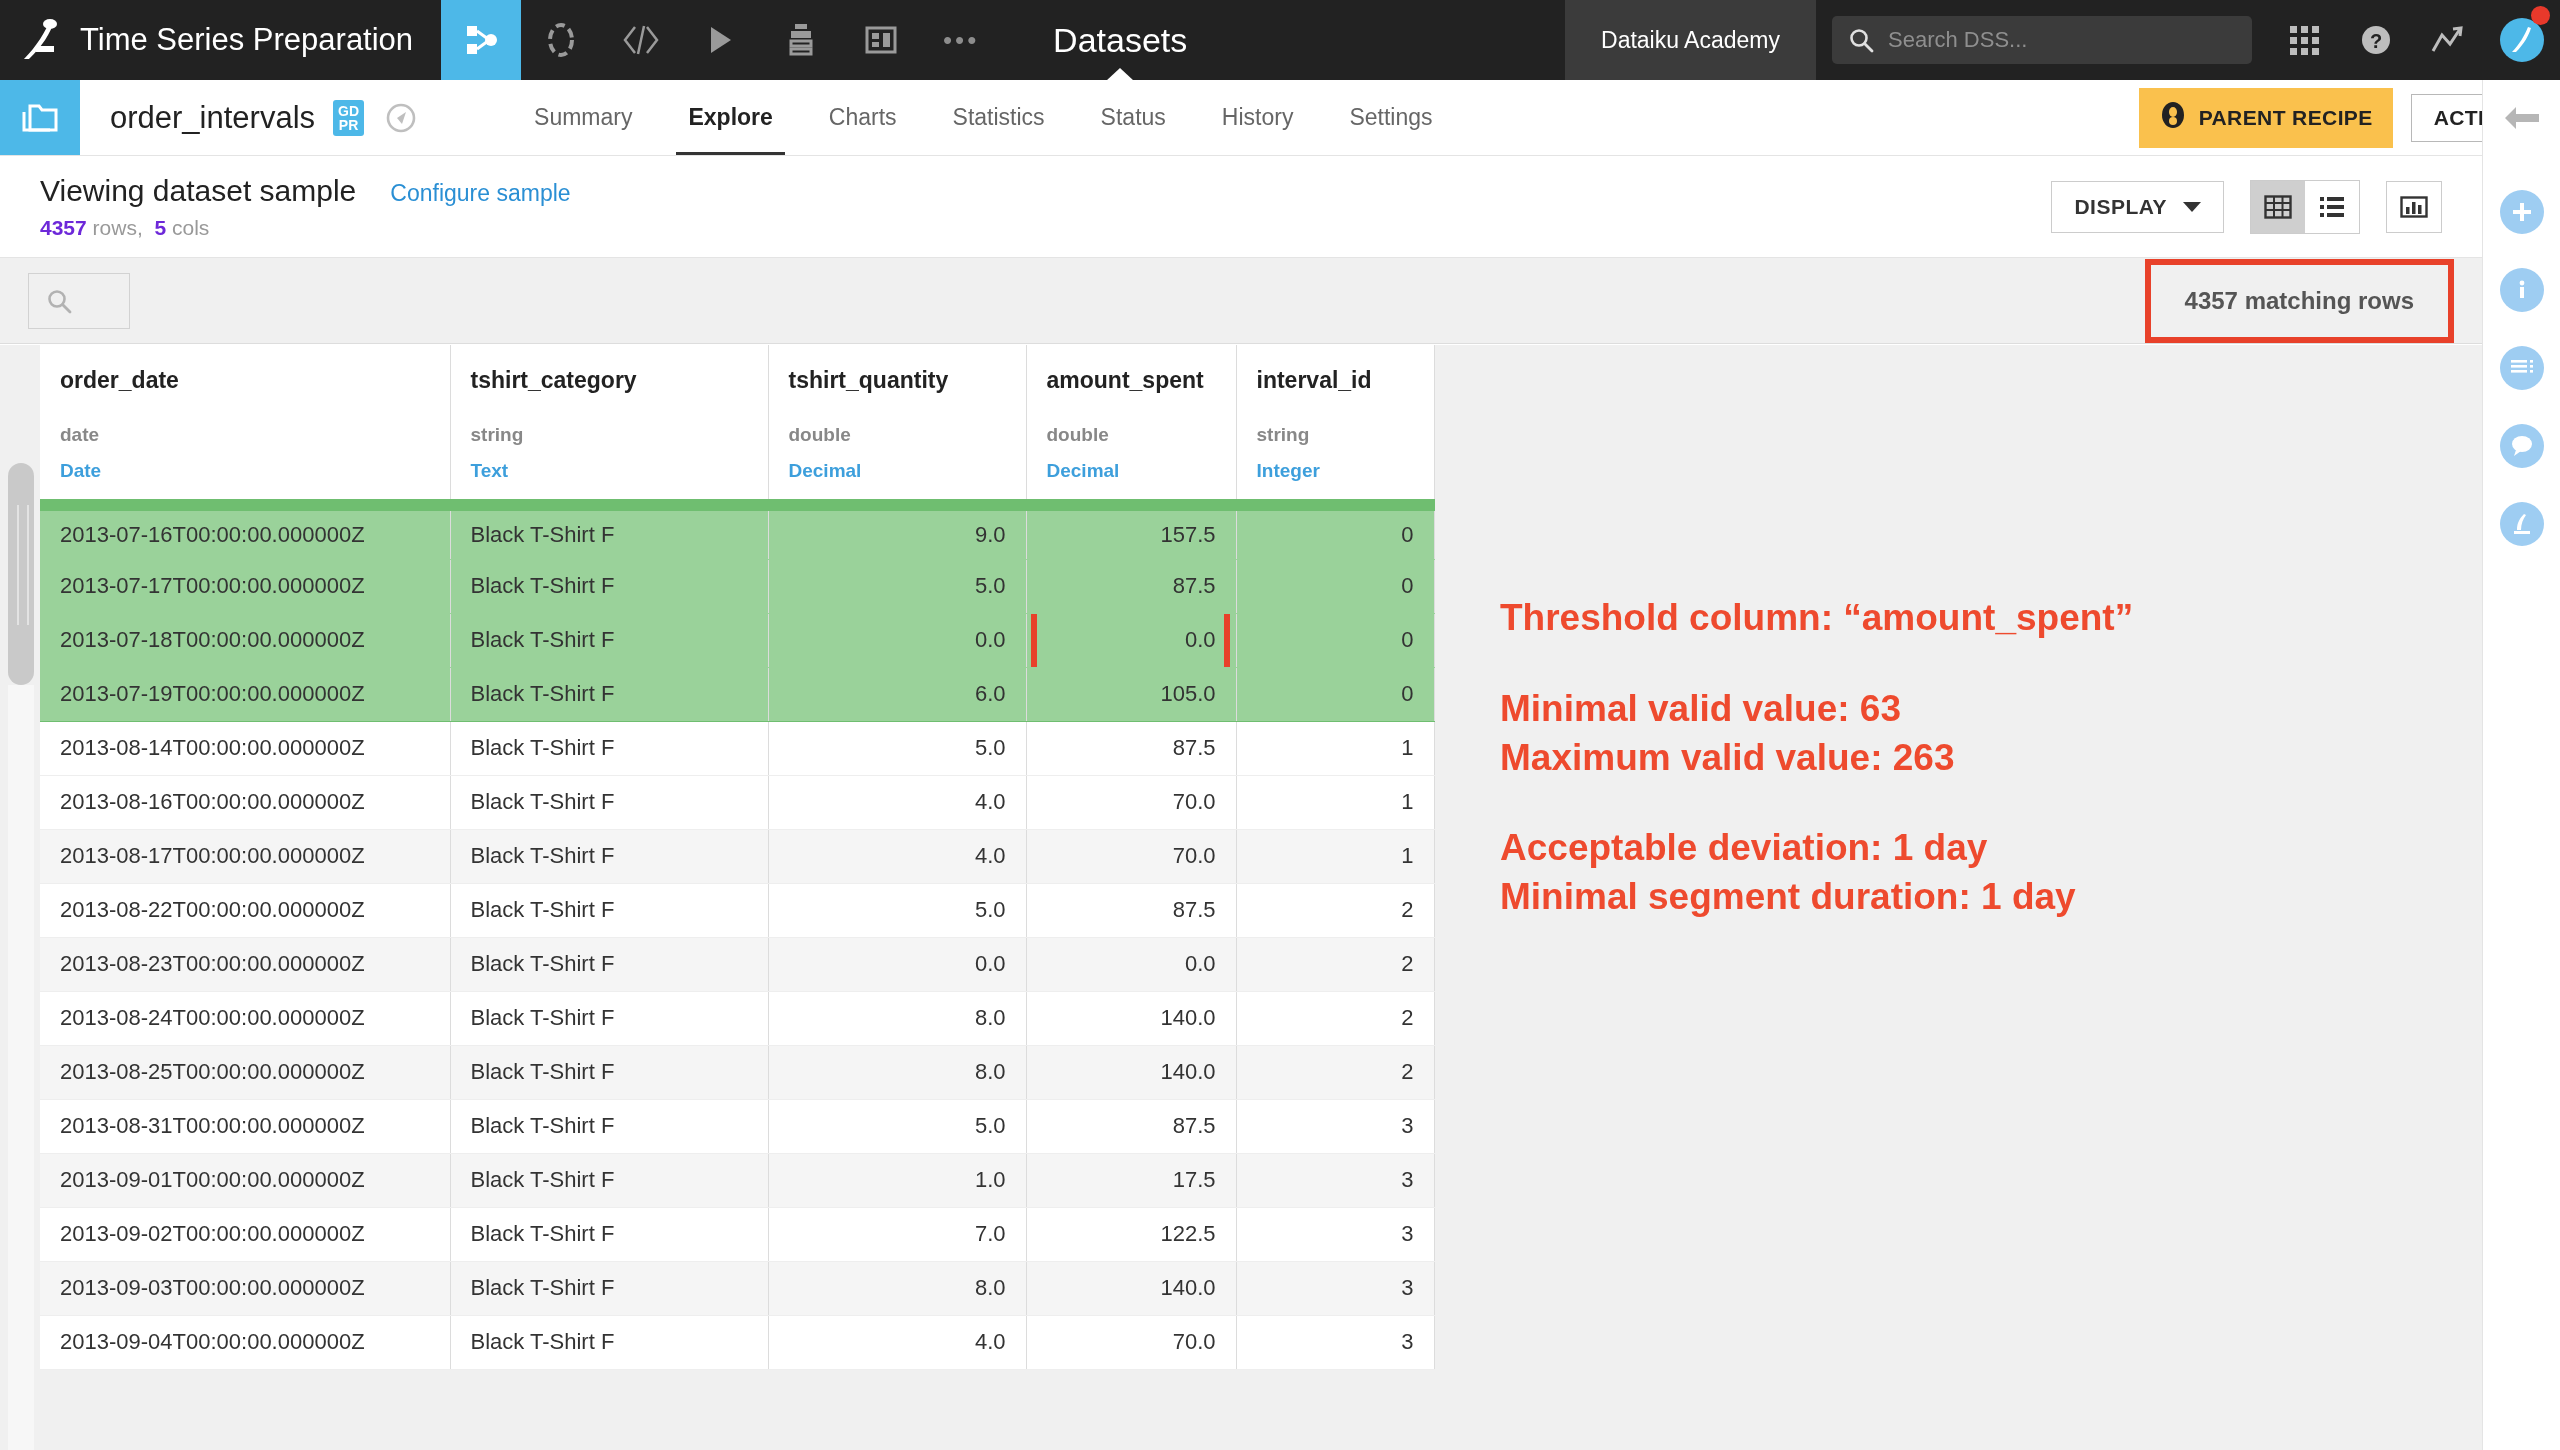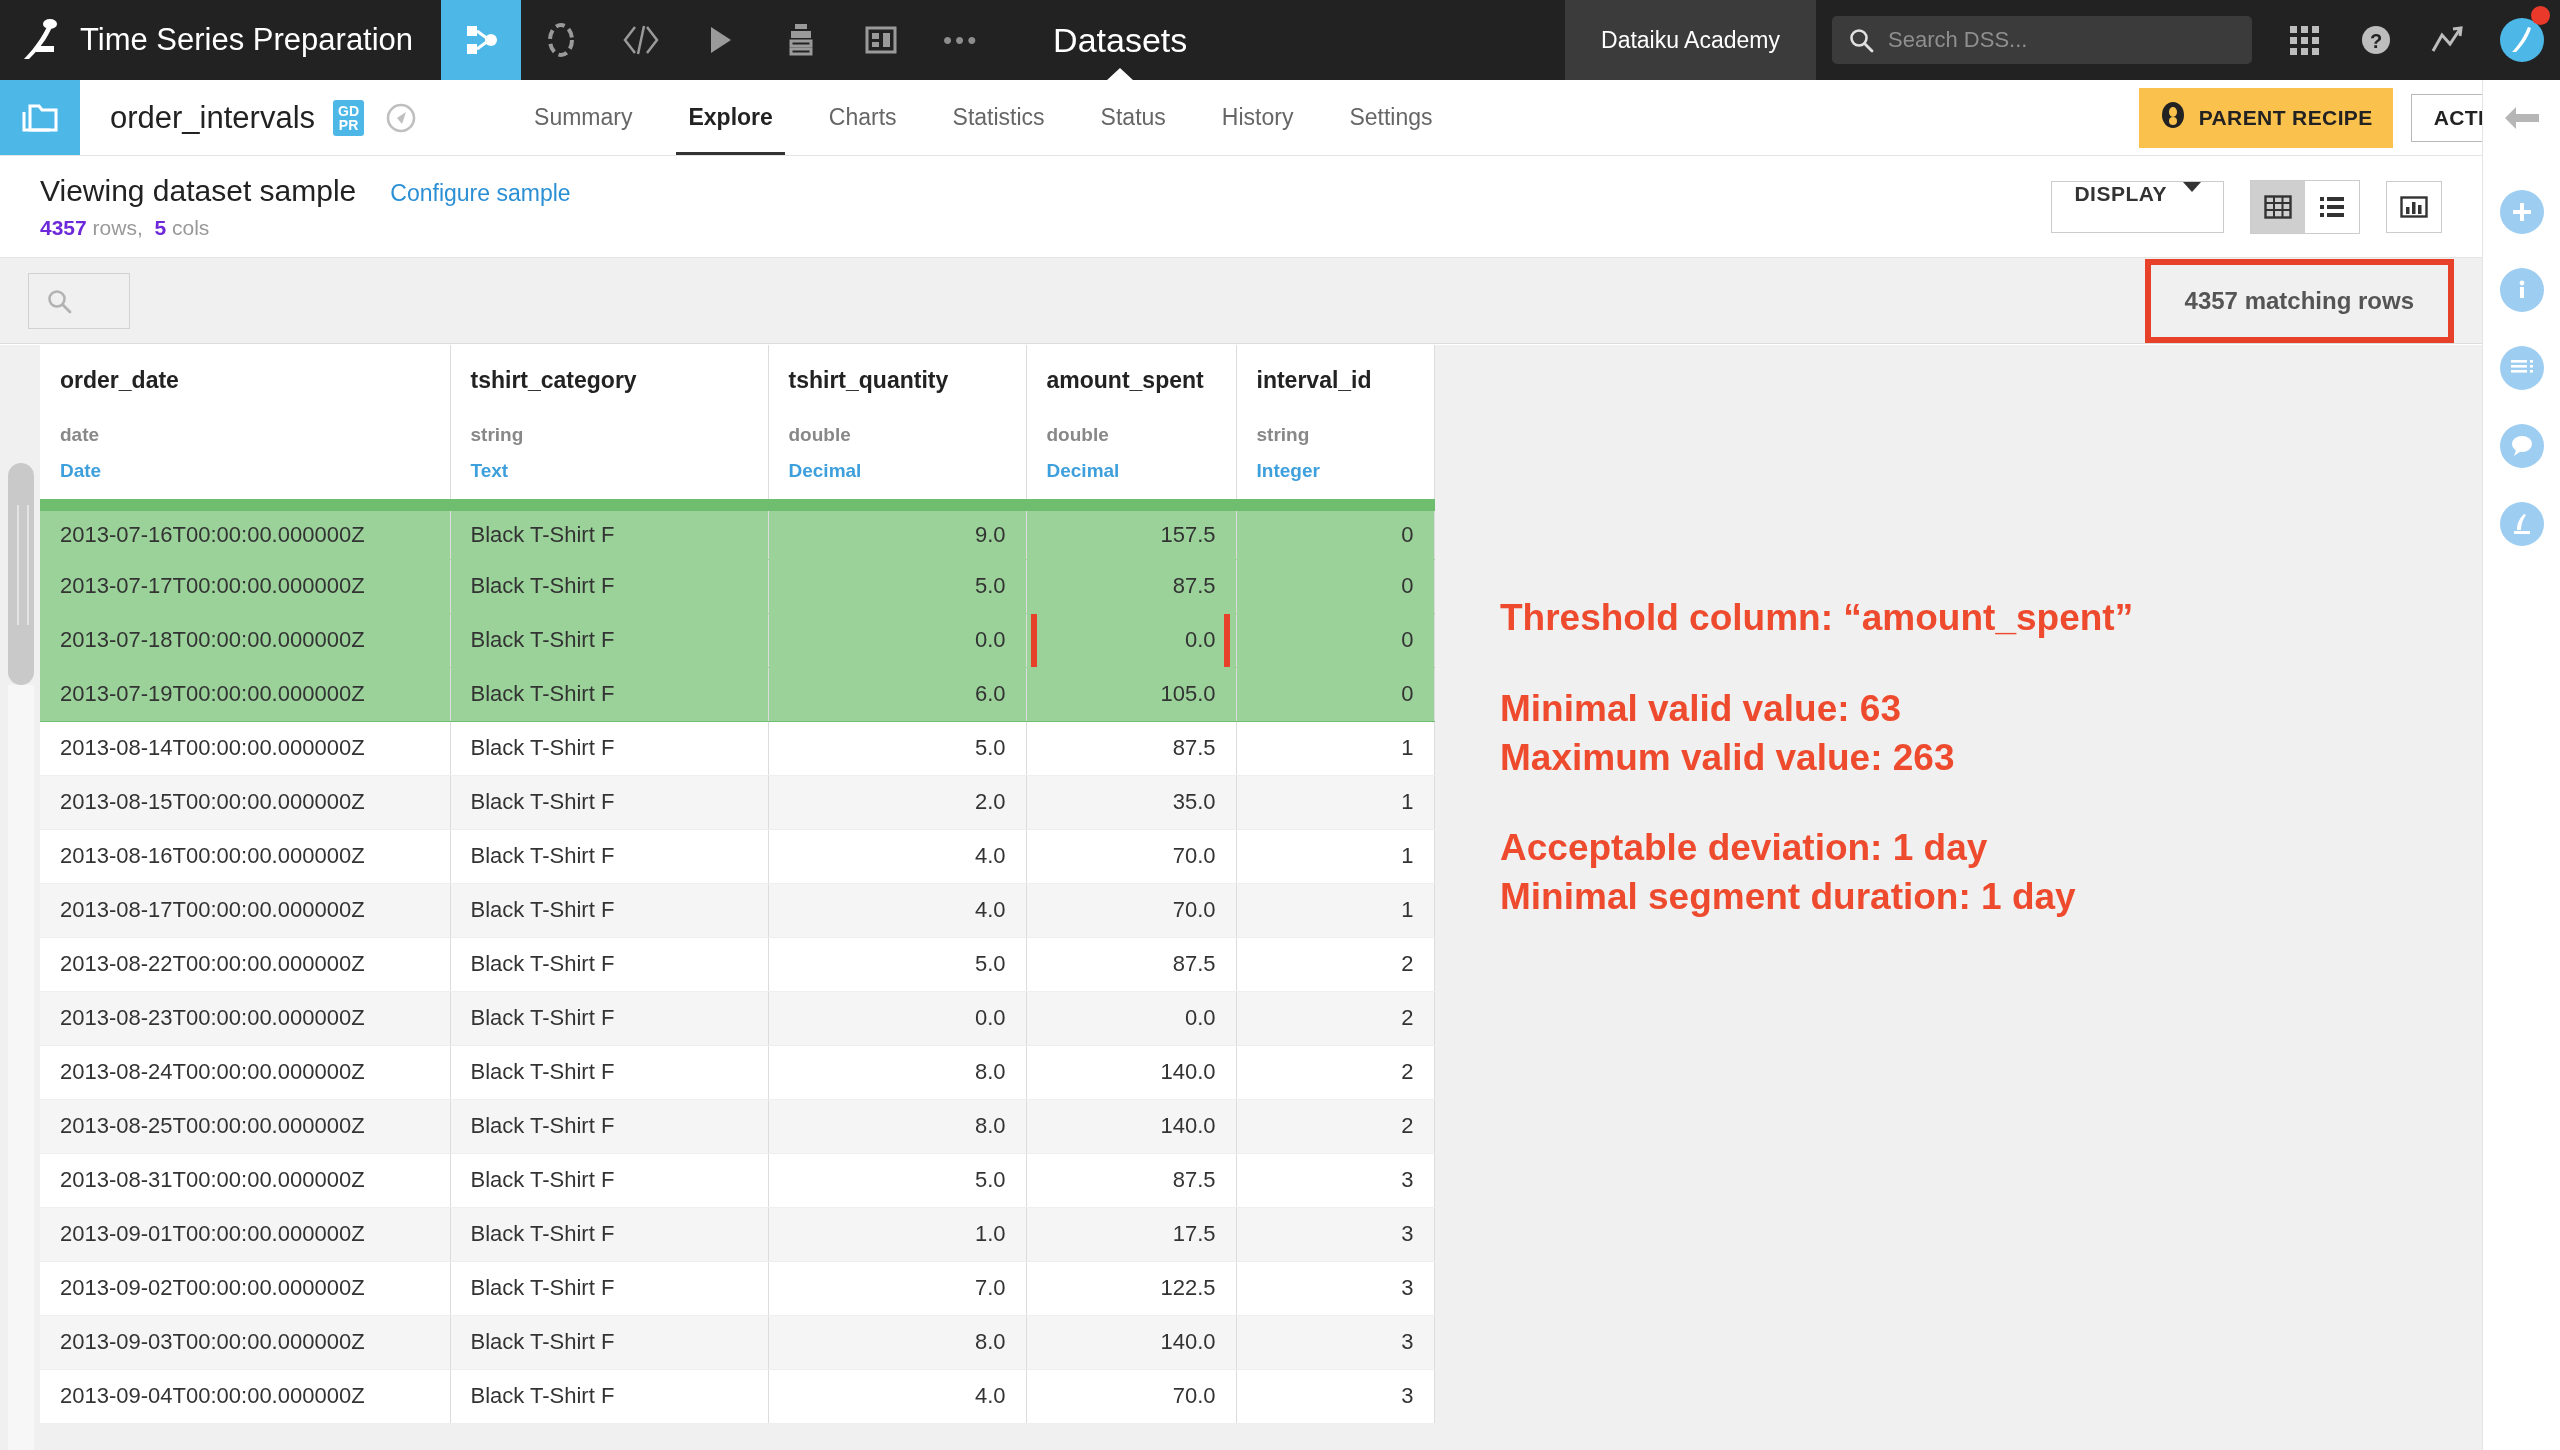--- a/index.html
+++ b/index.html
@@ -222,21 +222,21 @@
     font-size: 21px; color: #999999;
     margin-top: 8px;
   }
   .sample-sub b { color: #6d28d9; }
   .sample-left { display: flex; flex-direction: column; justify-content: center;}
   .sample-left-top { display: flex; align-items: baseline; }
   .sample-right { margin-left: auto; display: flex; align-items: center; }
   .display-btn {
     border: 1px solid #cccccc; background: #ffffff;
     height: 52px; padding: 0 22px;
-    display: flex; gap: 16px;
+    display: flex; align-items: center; gap: 16px;
     font-size: 21px; font-weight: bold; color: #333333;
     letter-spacing: 0.5px;
     font-family: "Liberation Sans", sans-serif;
   }
   .tri-down {
     width: 0; height: 0;
     border-left: 9px solid transparent;
     border-right: 9px solid transparent;
     border-top: 10px solid #333333;
   }
@@ -745,27 +745,20 @@
             <td class="num">105.0</td>
             <td class="num">0</td>
           </tr>
           <tr class="even">
             <td>2013-08-14T00:00:00.000000Z</td>
             <td>Black T-Shirt F</td>
             <td class="num">5.0</td>
             <td class="num">87.5</td>
             <td class="num">1</td>
           </tr>
-          <tr class="odd">
-            <td>2013-08-15T00:00:00.000000Z</td>
-            <td>Black T-Shirt F</td>
-            <td class="num">2.0</td>
-            <td class="num">35.0</td>
-            <td class="num">1</td>
-          </tr>
           <tr class="even">
             <td>2013-08-16T00:00:00.000000Z</td>
             <td>Black T-Shirt F</td>
             <td class="num">4.0</td>
             <td class="num">70.0</td>
             <td class="num">1</td>
           </tr>
           <tr class="odd">
             <td>2013-08-17T00:00:00.000000Z</td>
             <td>Black T-Shirt F</td>

